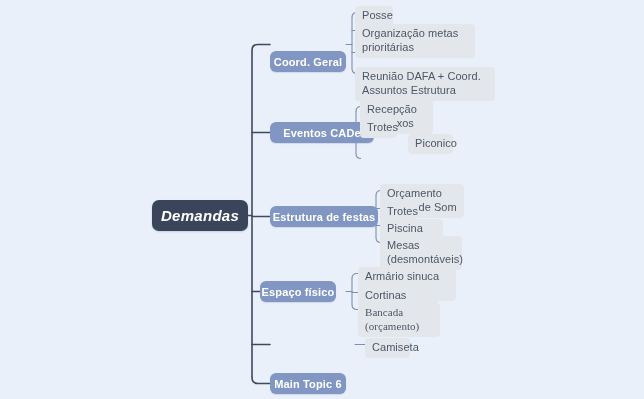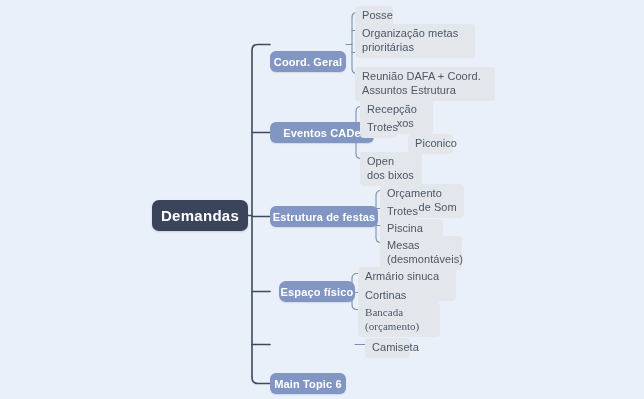--- a/index.html
+++ b/index.html
@@ -99,34 +99,33 @@
       <path d="M 346 291.5 L 352 291.5" fill="none" stroke="#7d8fae" stroke-width="1.1" stroke-linecap="round"></path>
       <path d="M 352 278.5 L 352 304.5" fill="none" stroke="#7d8fae" stroke-width="1.1"></path>
       <path d="M 352 278.5 Q 352 273.5 357 273.5 L 358 273.5" fill="none" stroke="#7d8fae" stroke-width="1.1" stroke-linecap="round"></path>
       <path d="M 352 292.5 L 358 292.5" fill="none" stroke="#7d8fae" stroke-width="1.1" stroke-linecap="round"></path>
       <path d="M 352 304.5 Q 352 309.5 357 309.5 L 358 309.5" fill="none" stroke="#7d8fae" stroke-width="1.1" stroke-linecap="round"></path>
       <path d="M 252 344.5 L 270 344.5" fill="none" stroke="#3e4a60" stroke-width="1.6" stroke-linecap="round"></path>
       <path d="M 355 344.5 L 361 344.5" fill="none" stroke="#7d8fae" stroke-width="1.1" stroke-linecap="round"></path>
       <path d="M 361 344.5 L 365 344.5" fill="none" stroke="#7d8fae" stroke-width="1.1" stroke-linecap="round"></path>
       <path d="M 252 377.5 Q 252 383.5 258 383.5 L 270 383.5" fill="none" stroke="#3e4a60" stroke-width="1.6" stroke-linecap="round"></path>
     </svg>
-<div class="node root-node" style="left: 152px; top: 200px; width: 96px; min-height: 31px;">Demandas</div>
+<div class="node root-node" style="left: 152px; top: 200px; width: 96px; min-height: 31px; font-style: italic;">Demandas</div>
     <div class="node branch-node" style="left: 270px; top: 34px; width: 76px; min-height: 21px; margin-top: 17px;">Coord. Geral</div>
     <div class="node leaf-node" style="left: 355px; top: 6px; width: 38px; min-height: 13px;">Posse</div>
     <div class="node leaf-node" style="left: 355px; top: 24px; width: 120px; min-height: 13px;">Organização metas prioritárias</div>
     <div class="node leaf-node" style="left: 355px; top: 67px; width: 140px; min-height: 13px;">Reunião DAFA + Coord. Assuntos Estrutura</div>
     <div class="node branch-node" style="left: 270px; top: 122px; width: 104px; min-height: 21px;">Eventos CADe</div>
     <div class="node leaf-node" style="left: 360px; top: 100px; width: 73px; min-height: 13px;">Recepção dos bixos</div>
     <div class="node leaf-node" style="left: 360px; top: 118px; width: 37px; min-height: 13px;">Trotes</div>
     <div class="node leaf-node" style="left: 360px; top: 134px; width: 45px; min-height: 13px; margin-left: 48px;">Piconico</div>
-    <div class="node leaf-node" style="left: 360px; top: 152px; width: 62px; min-height: 13px;">Open dos bixos</div>
     <div class="node branch-node" style="left: 270px; top: 206px; width: 108px; min-height: 21px;">Estrutura de festas</div>
     <div class="node leaf-node" style="left: 380px; top: 184px; width: 84px; min-height: 13px;">Orçamento Caixa de Som</div>
     <div class="node leaf-node" style="left: 380px; top: 202px; width: 36px; min-height: 13px;">Trotes</div>
     <div class="node leaf-node" style="left: 380px; top: 219px; width: 63px; min-height: 13px;">Piscina pro gelo</div>
     <div class="node leaf-node" style="left: 380px; top: 236px; width: 82px; min-height: 13px;">Mesas (desmontáveis)</div>
-    <div class="node branch-node" style="left: 279px; top: 281px; width: 76px; min-height: 21px; border-radius: 7px;">Espaço físico</div>
+    <div class="node branch-node" style="left: 260px; top: 281px; width: 76px; min-height: 21px;">Espaço físico</div>
     <div class="node leaf-node" style="left: 358px; top: 267px; width: 98px; min-height: 13px;">Armário sinuca (orçamento)</div>
     <div class="node leaf-node" style="left: 358px; top: 286px; width: 80px; min-height: 13px;">Cortinas (orçamento)</div>
     <div class="node leaf-node" style="left: 358px; top: 303px; width: 82px; min-height: 13px; font-family: Liberation Serif, serif;">Bancada (orçamento)</div>
     <div class="node leaf-node" style="left: 365px; top: 338px; width: 45px; min-height: 13px;">Camiseta</div>
     <div class="node branch-node" style="left: 270px; top: 373px; width: 76px; min-height: 21px;">Main Topic 6</div>
   </div>
 
 </body></html>

